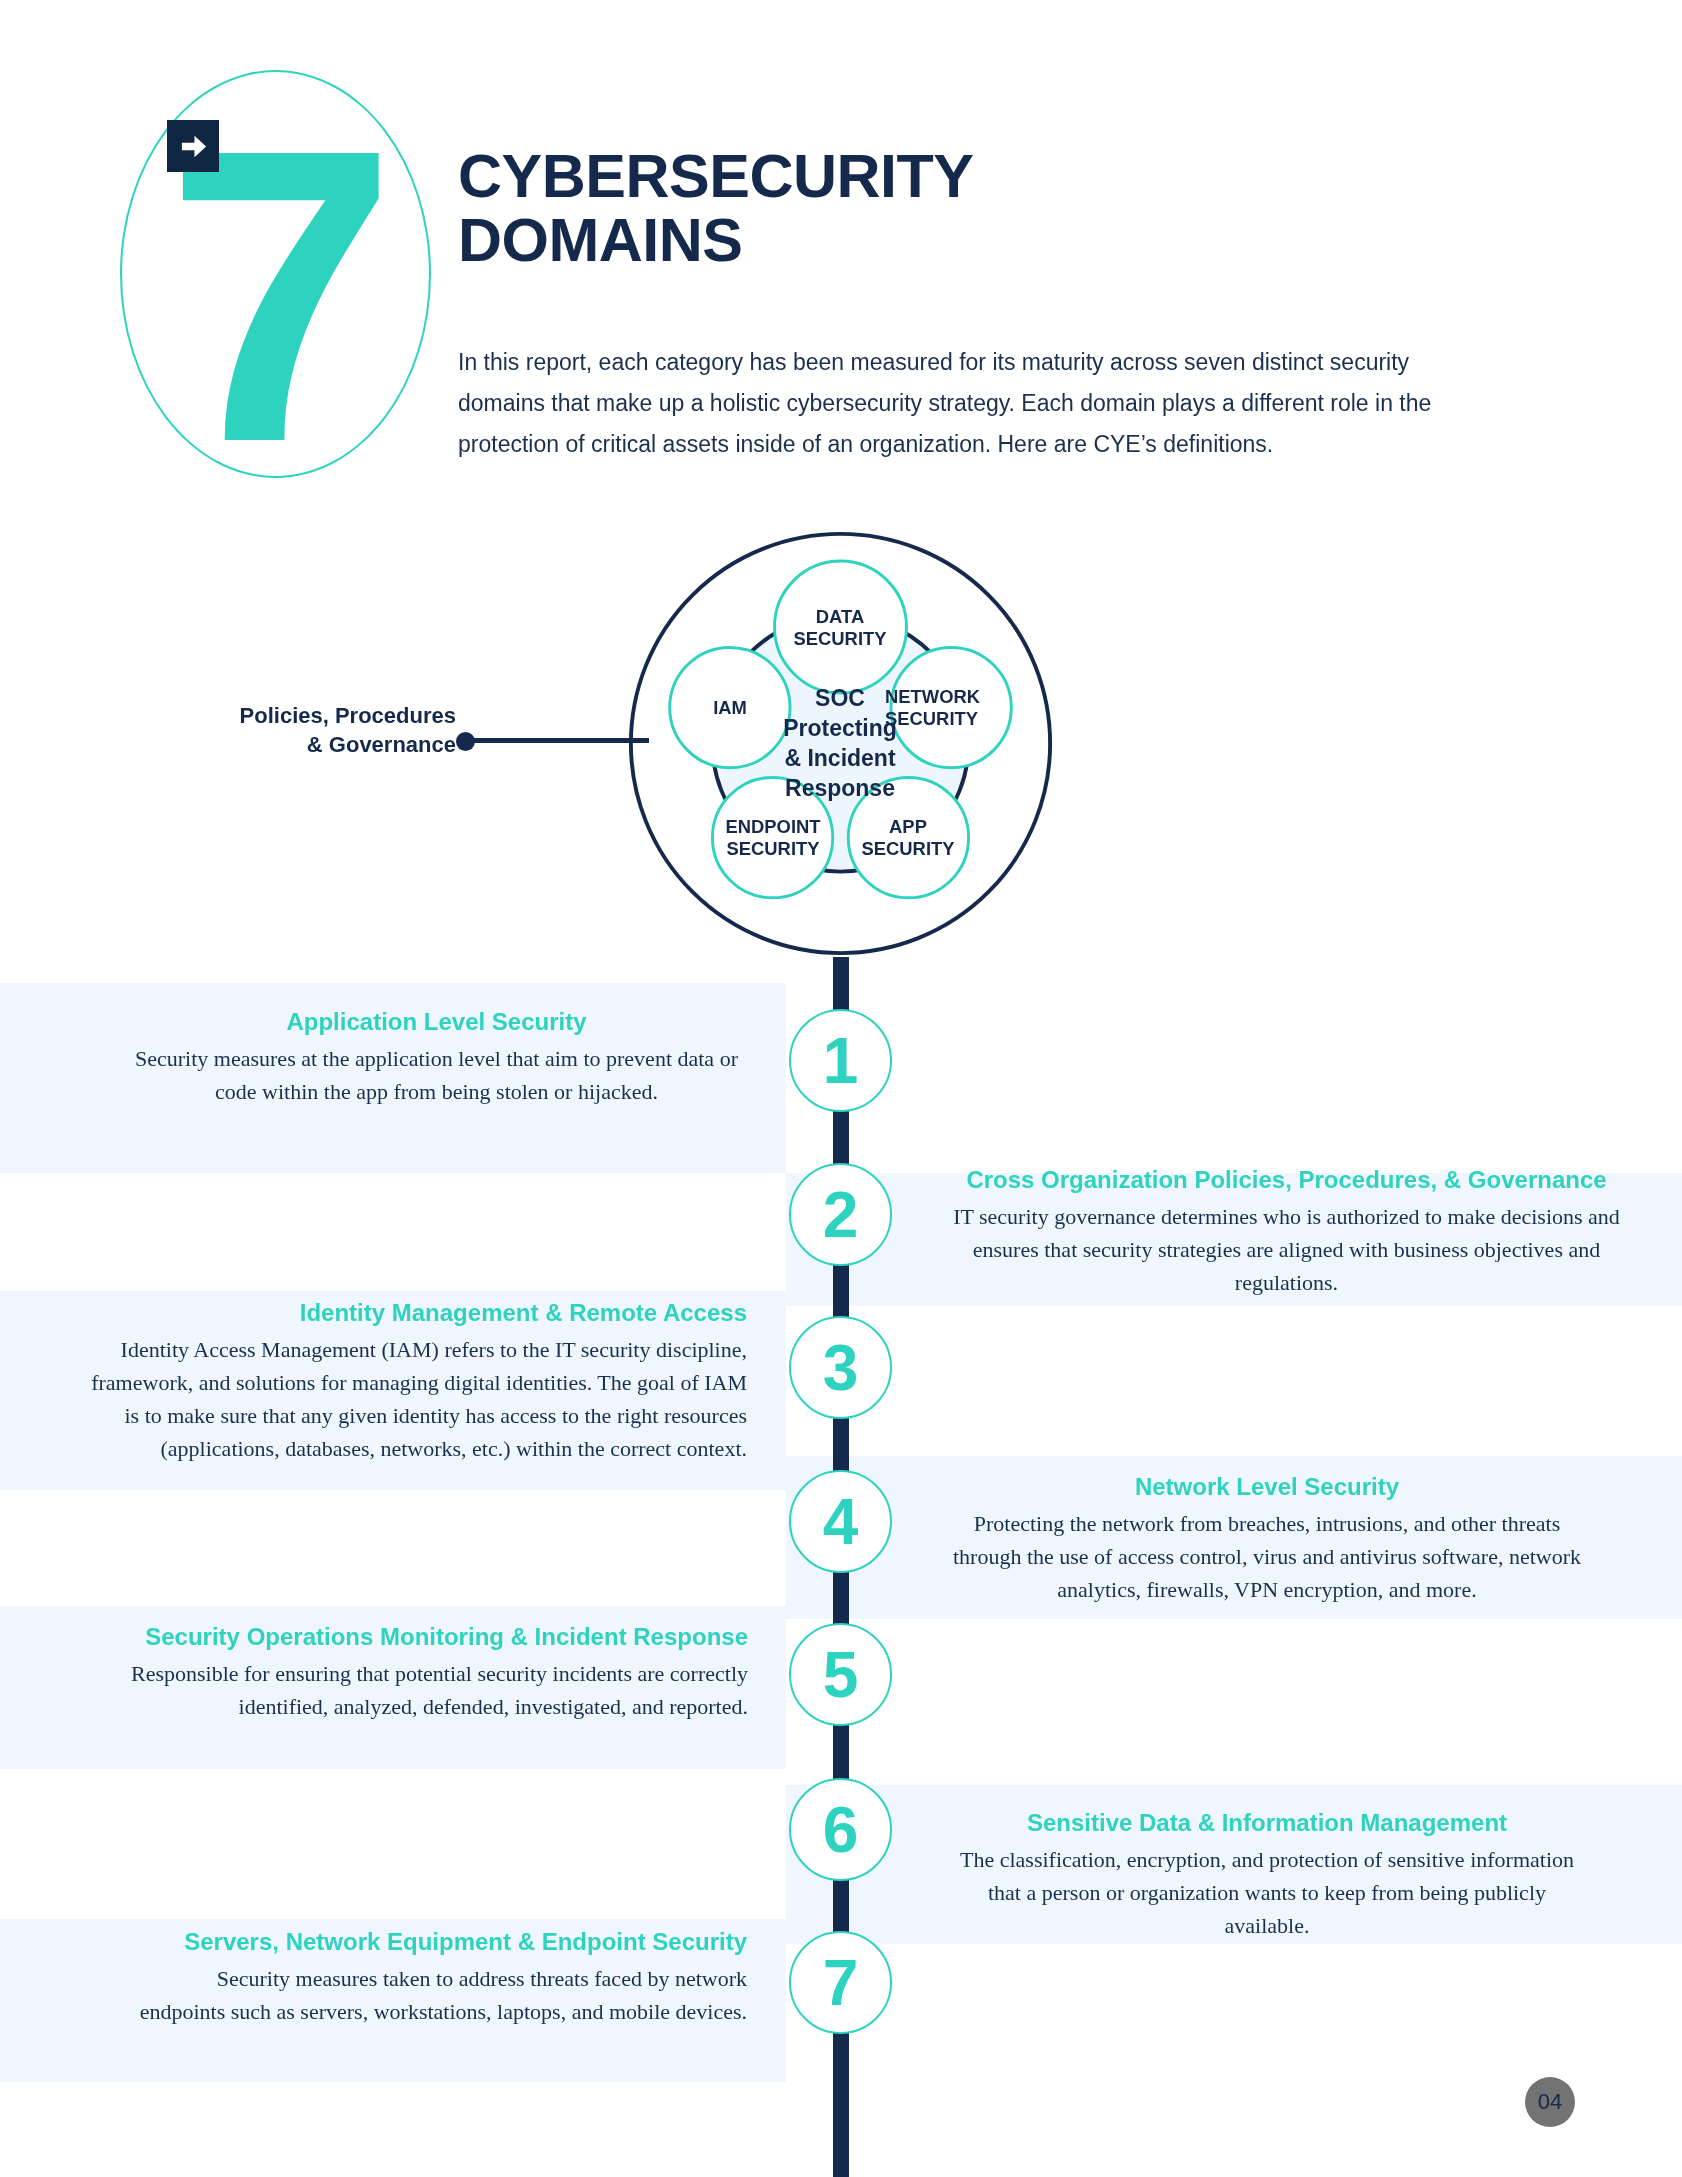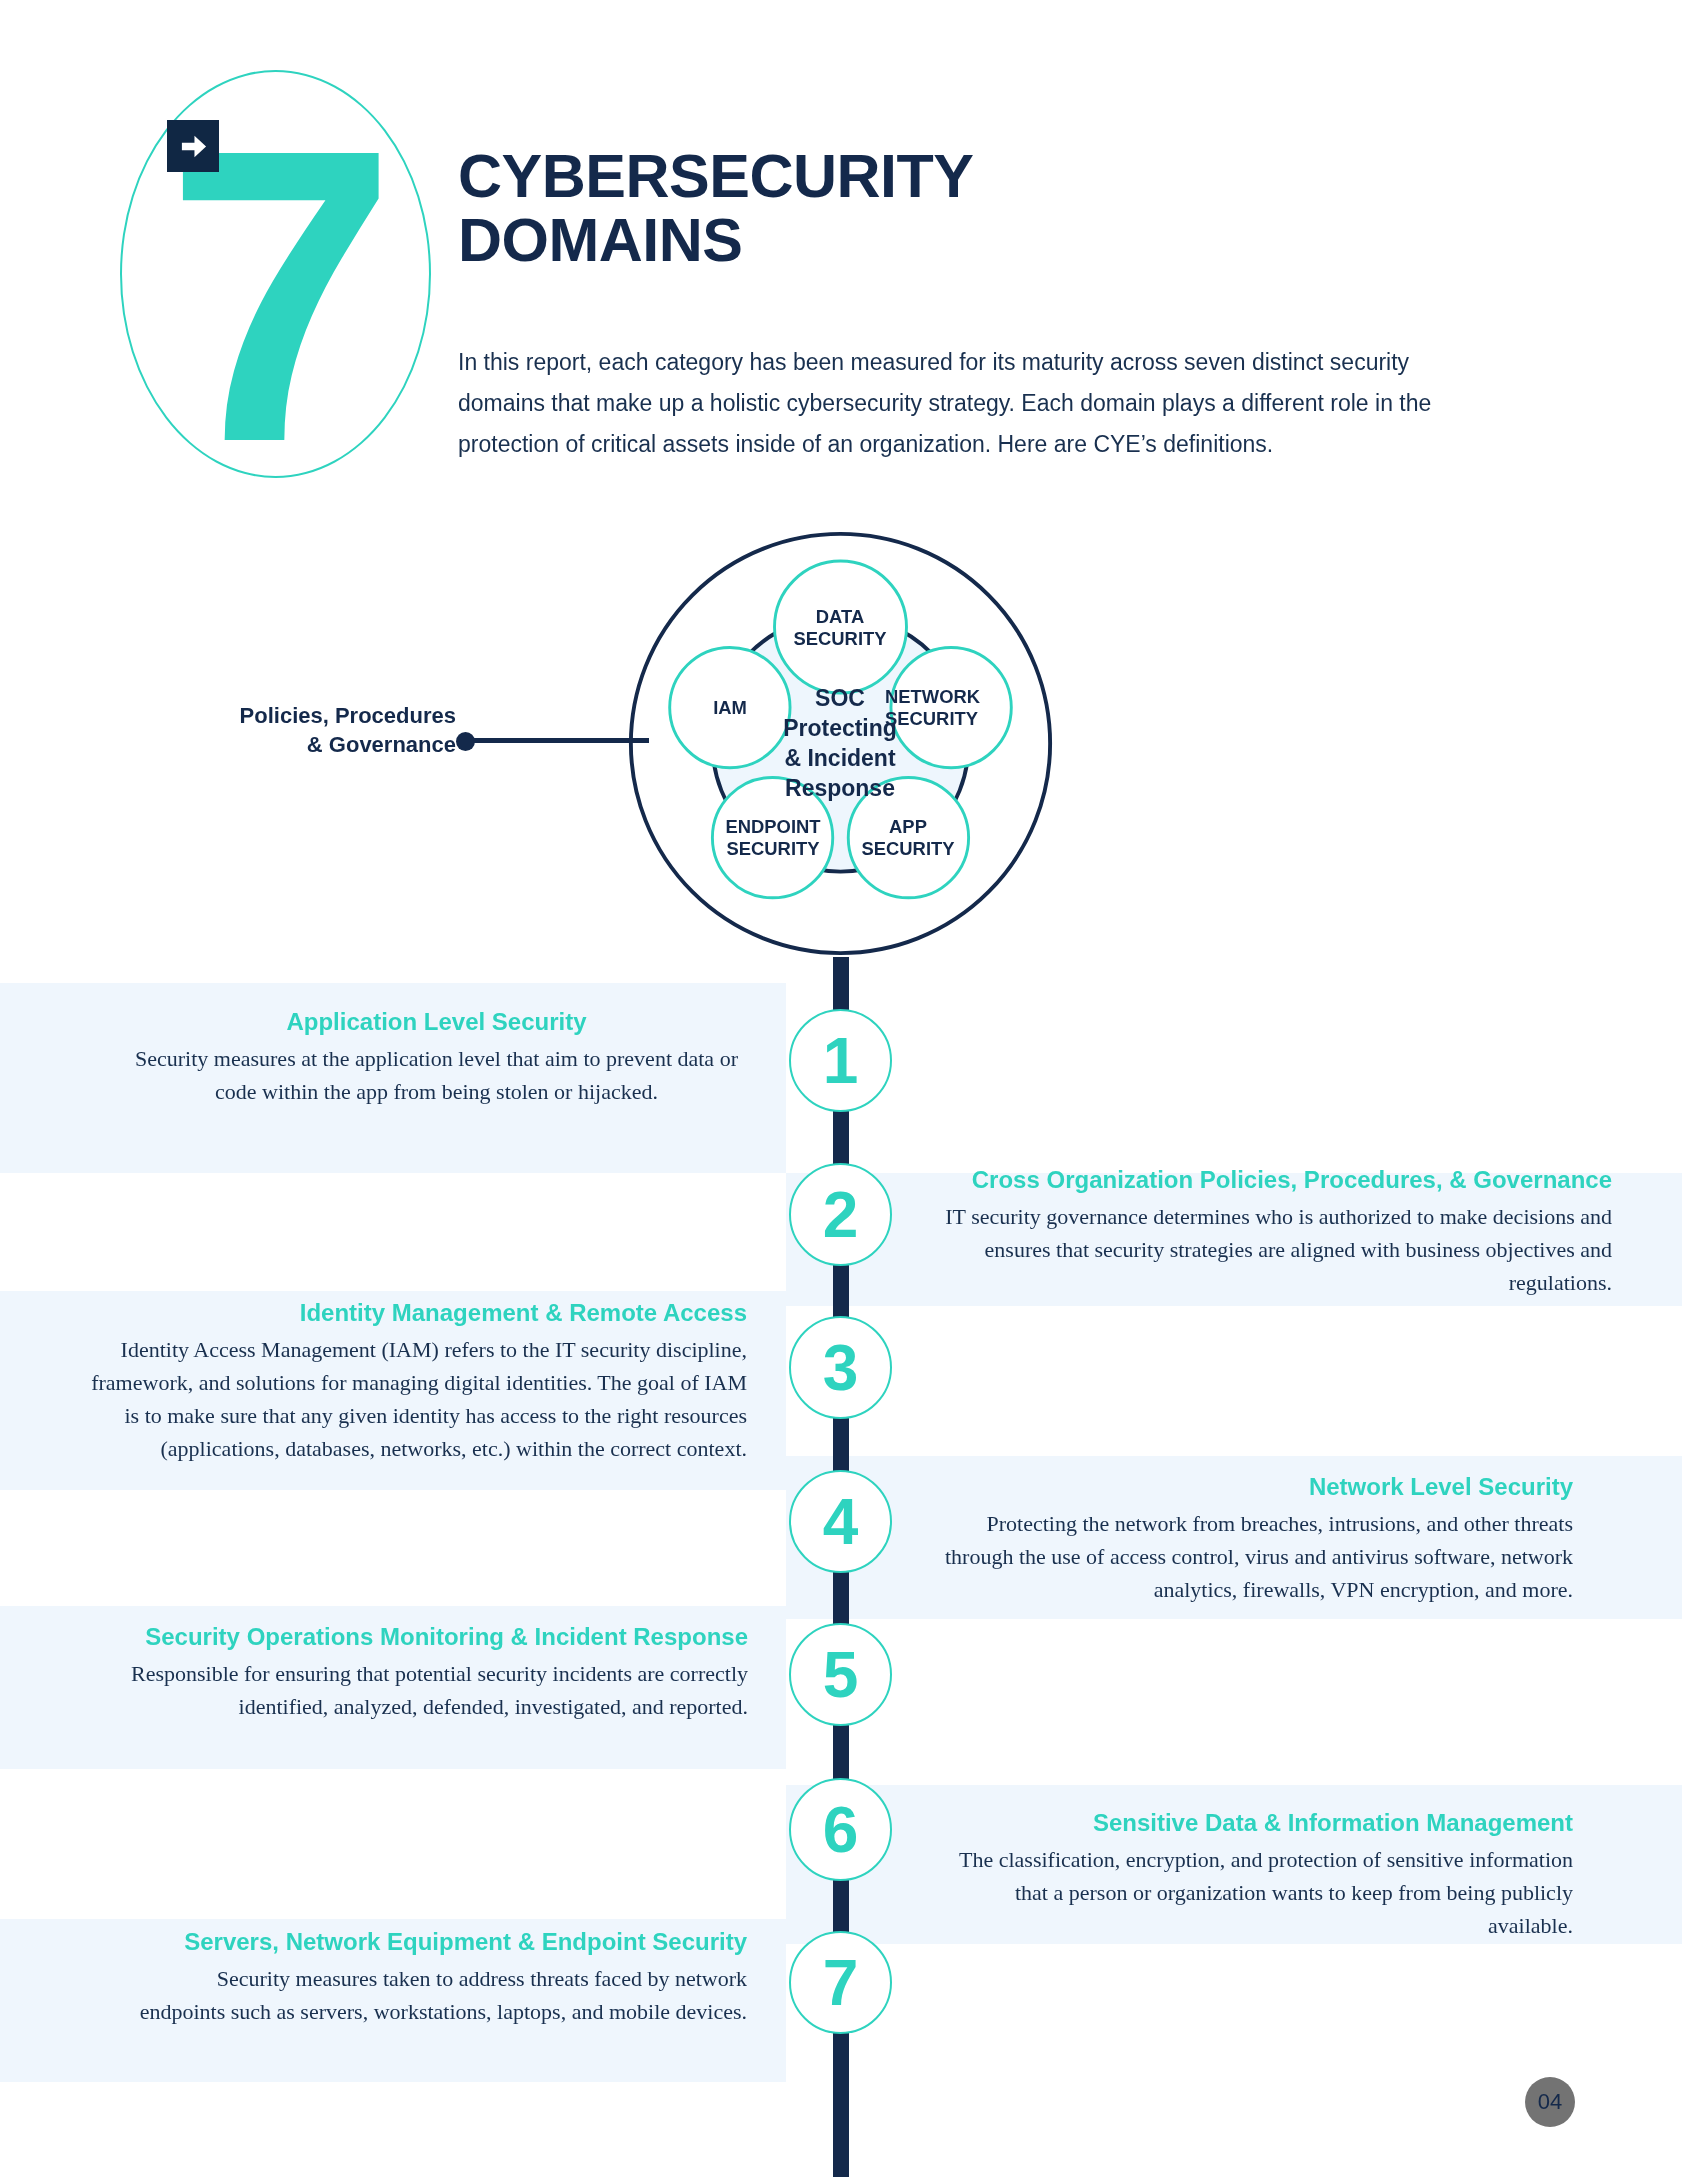--- a/index.html
+++ b/index.html
@@ -72,21 +72,21 @@
   }
   .entry{position:absolute;z-index:3;}
   .entry .etitle{
     font-size:24px;line-height:32px;font-weight:bold;color:#2ed3bf;
     margin-bottom:3.9px;
   }
   .entry .ebody{
     font-size:22px;line-height:33px;color:#19304f;font-family:Liberation Serif, serif;
   }
   .entry.left{text-align:right;}
-  .entry.right{text-align:right;}
+  .entry.right{text-align:center;margin-left:14px;}
 
   
   .page-badge{
     position:absolute;left:1525px;top:2077px;width:50px;height:50px;
     border-radius:50%;background:#737373;
     display:flex;align-items:center;justify-content:center;
     font-size:22px;color:#14294b;
   }
 </style>
 </head>

